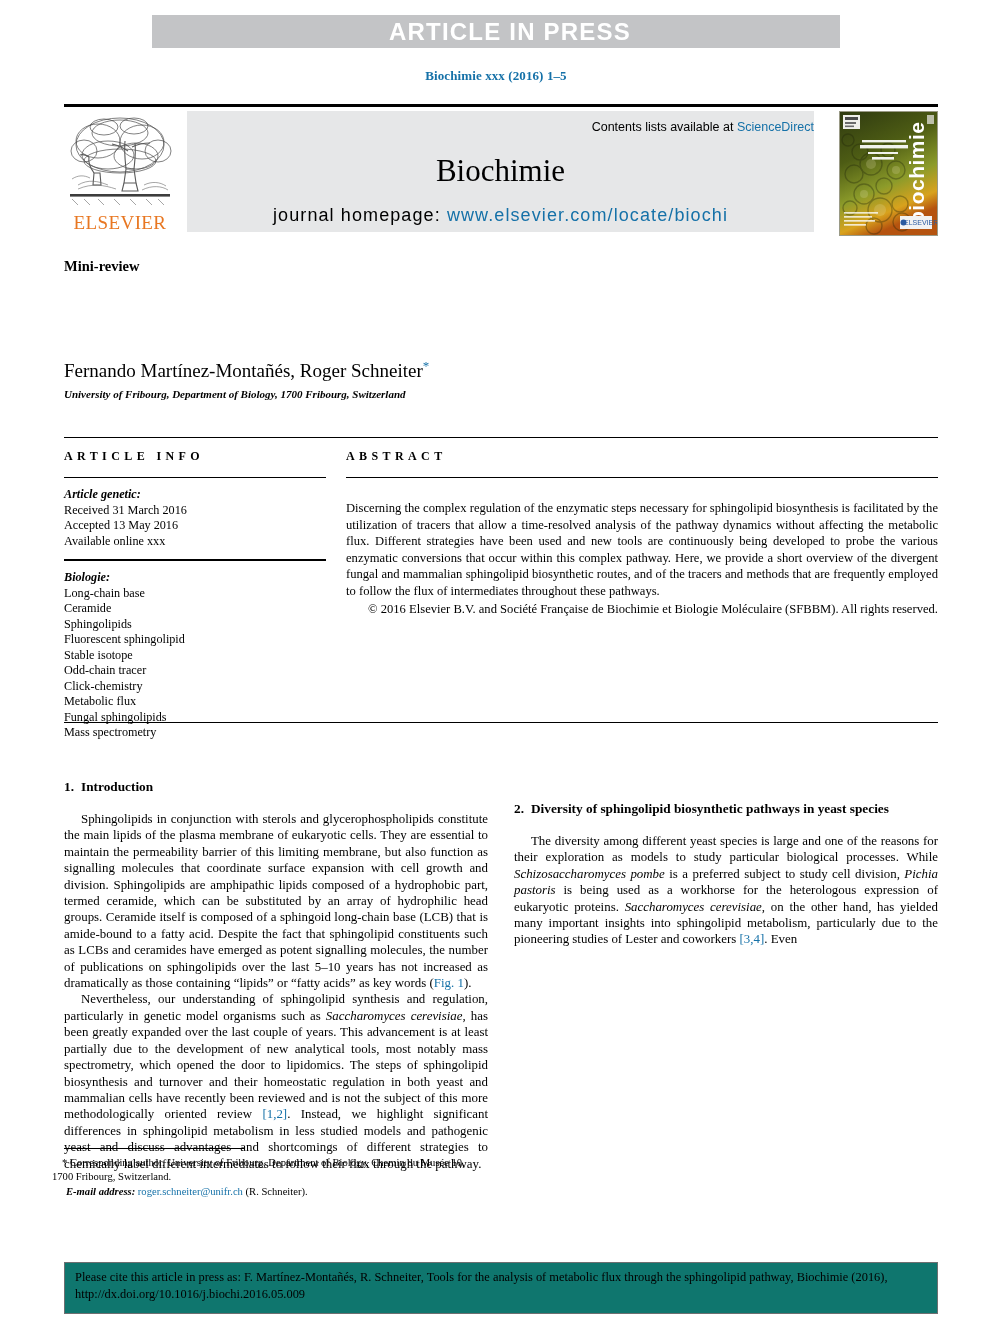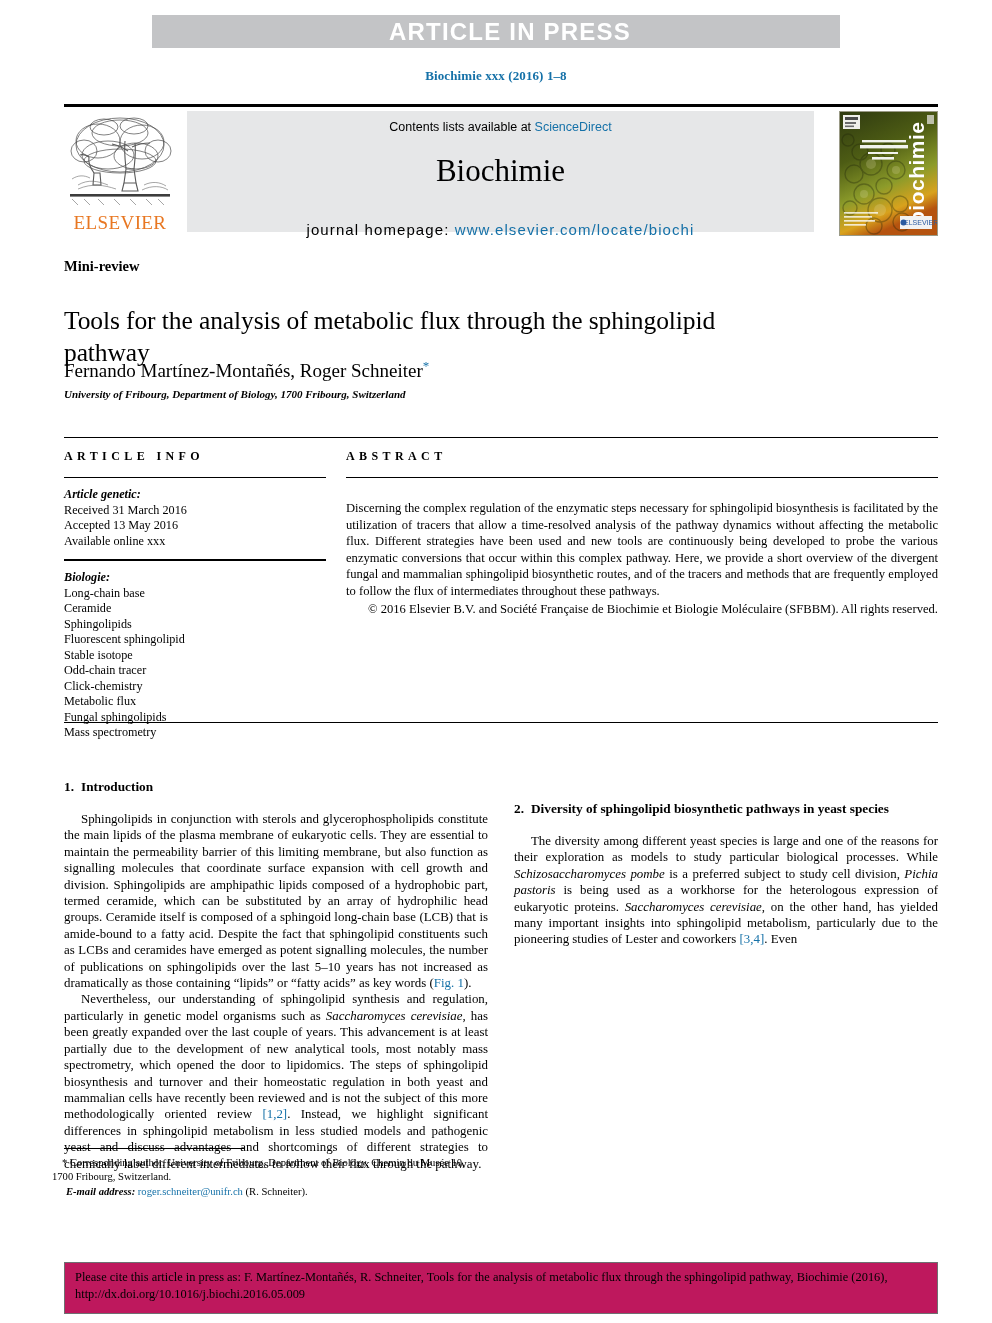--- a/index.html
+++ b/index.html
@@ -99,21 +99,21 @@
     top: 0px;
     width: 627px;
     height: 121px;
     background: #e6e7e8;
   }
   .contents-line {
     position: absolute;
     left: 0;
     top: 9px;
     width: 627px;
-    text-align: center;
+    text-align: right;
     font-family: "Liberation Sans", sans-serif;
     font-size: 12.5px;
     color: #000;
   }
   .contents-line a {
     color: #1571a8;
     text-decoration: none;
   }
   .journal-name {
     position: absolute;
@@ -125,24 +125,23 @@
     font-size: 31px;
     color: #000;
   }
   .homepage-line {
     position: absolute;
     left: 0;
     top: 94px;
     width: 627px;
     text-align: center;
     font-family: "Liberation Sans", sans-serif;
-    font-size: 15px;
+    font-size: 18px;
     letter-spacing: 1.1px;
     color: #000;
-    margin-top: 16px;
   }
   .homepage-line a {
     color: #1571a8;
     text-decoration: none;
   }
   .cover-thumb {
     position: absolute;
     right: 0;
     top: 0;
     width: 97px;
@@ -335,21 +334,21 @@
     font-weight: normal;
   }
 
   
   .cite-box {
     position: absolute;
     left: 64px;
     top: 1262px;
     width: 872px;
     height: 50px;
-    background: #be185d;
+    background: #0f766e;
     border: 1px solid #6e6f71;
   }
   .cite-text {
     position: absolute;
     left: 10px;
     top: 6px;
     width: 852px;
     font-family: "Liberation Serif", serif;
     font-size: 12.4px;
     line-height: 16.5px;
@@ -358,21 +357,21 @@
 </style>
 </head>
 <body>
 
 <div class="page">
 
   <div class="press-banner">
     <div class="press-banner-text">ARTICLE IN PRESS</div>
   </div>
 
-  <div class="running-head">Biochimie xxx (2016) 1–8</div>
+  <div class="running-head">Biochimie xxx (2016) 1–5</div>
 
   <div class="masthead">
     <div class="masthead-inner">
 
       <div class="elsevier-logo">
         <svg class="tree-svg" width="112" height="100" viewBox="0 0 112 100" aria-hidden="true">
           <g fill="none" stroke="#4a4a4a" stroke-width="0.7">
 
             <ellipse cx="56" cy="34" rx="44" ry="27"></ellipse>
             <ellipse cx="34" cy="30" rx="22" ry="17"></ellipse>
@@ -481,21 +480,20 @@
           <rect x="60" y="104" width="32" height="13" fill="#f2f2f2"></rect>
           <text x="64" y="113" font-family="Liberation Sans, sans-serif" font-size="7" fill="#2a5aa0">ELSEVIER</text>
           <circle cx="63.5" cy="110.5" r="3" fill="#2a5aa0"></circle>
           <rect x="87" y="3" width="7" height="9" fill="#d9d9d0" opacity="0.8"></rect>
         </svg>
       </div>
     </div>
   </div>
 
   <div class="doctype">Mini-review</div>
-  <h1 class="article-title">Tools for the analysis of metabolic flux through the sphingolipid pathway</h1>
   <div class="authors">
     <span>Fernando Martínez-Montañés, Roger Schneiter</span><span class="star">*</span>
   </div>
   <div class="affiliation">University of Fribourg, Department of Biology, 1700 Fribourg, Switzerland</div>
 
   <div class="panel-top-rule"></div>
   <div class="panel-bottom-rule"></div>
 
   <div class="col-info">
     <div class="sec-head">ARTICLE INFO</div>

